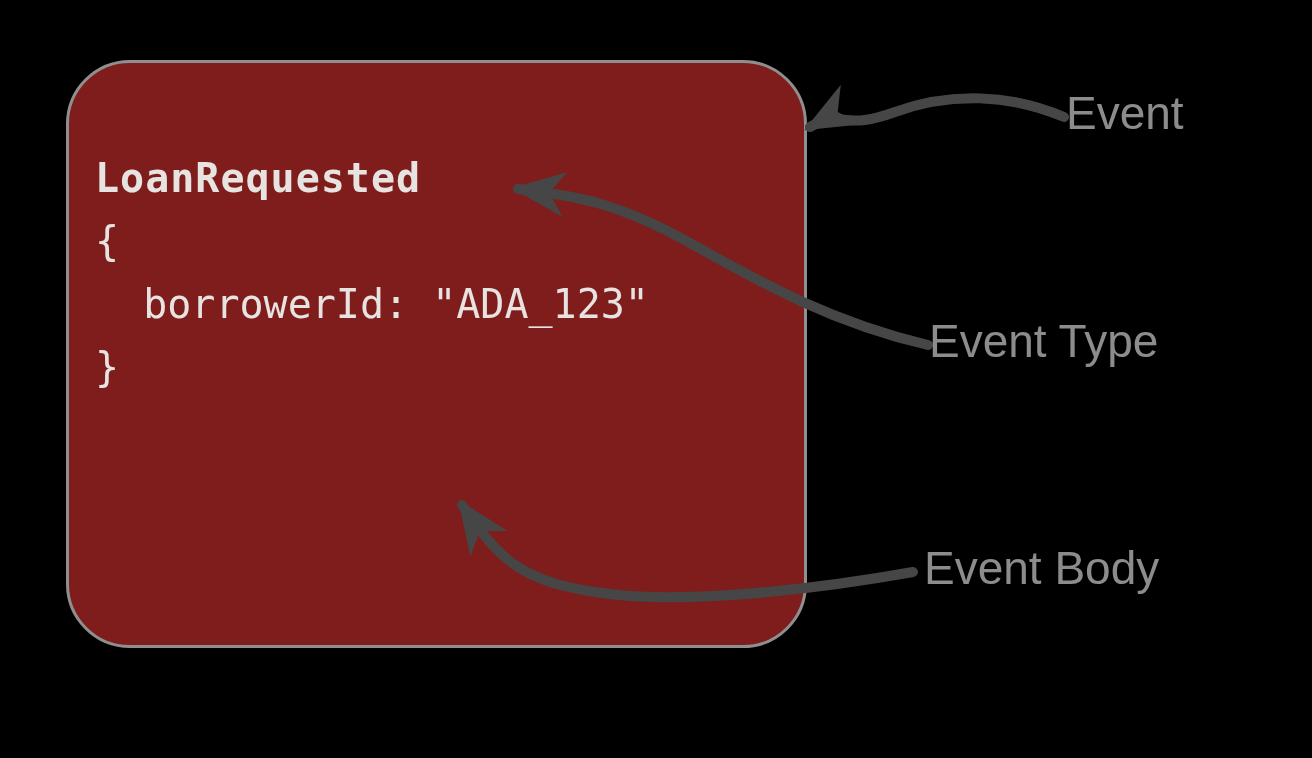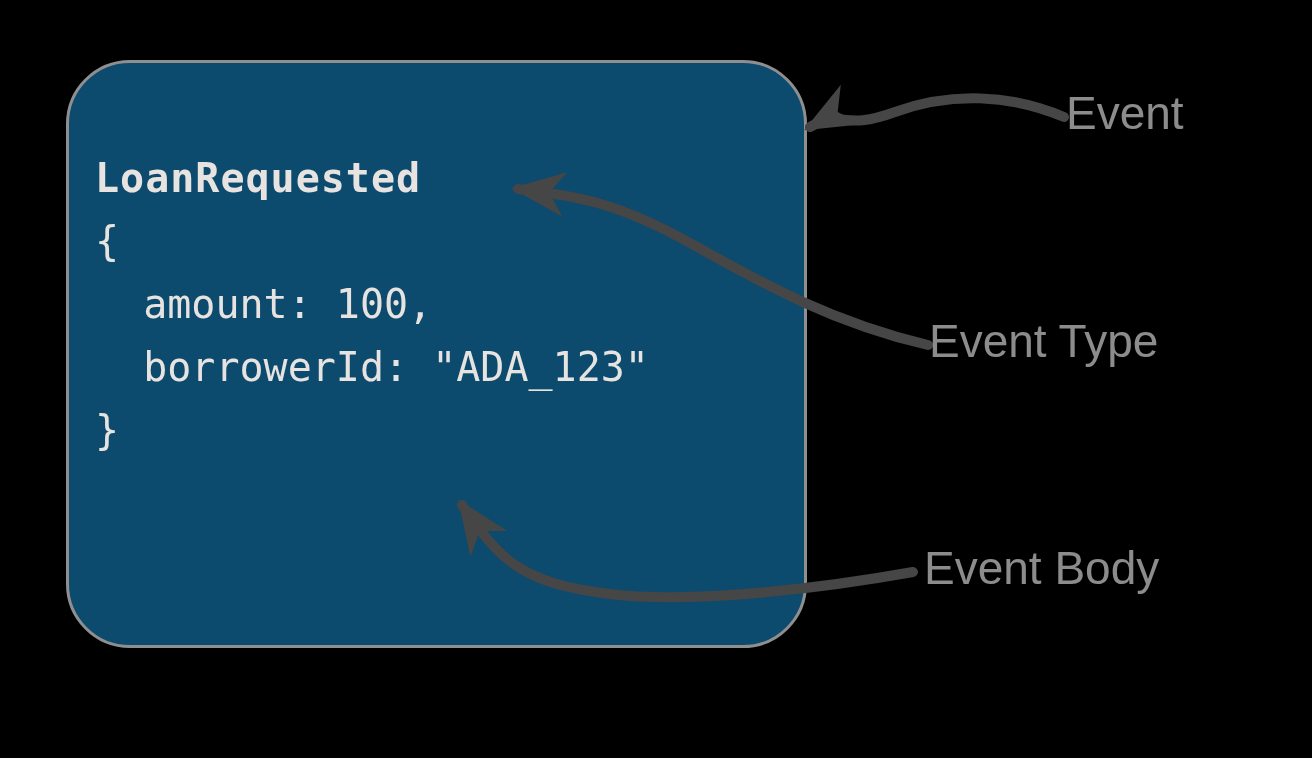--- a/index.html
+++ b/index.html
@@ -15,21 +15,21 @@
     overflow: hidden;
     font-family: "Liberation Sans", sans-serif;
   }
   .event-card {
     position: absolute;
     left: 66px;
     top: 60px;
     width: 741px;
     height: 588px;
     box-sizing: border-box;
-    background: #0c4a6e;
+    background: #7f1d1d;
     border: 3.5px solid #8f8f8f;
     border-radius: 64px;
     padding: 84px 18px 0 26px;
   }
   .code-line {
     font-family: "DejaVu Sans Mono", monospace;
     font-size: 40px;
     line-height: 63px;
     color: #e6e3e0;
     white-space: pre;
@@ -64,21 +64,20 @@
   .label-event-body { left: 924px;  top: 543px; }
 </style>
 </head>
 <body>
 
 <div class="canvas">
 
   <div class="event-card">
     <div class="code-line event-type-line">LoanRequested</div>
     <div class="code-line">{</div>
-    <div class="code-line">  amount: 100,</div>
     <div class="code-line">  borrowerId: "ADA_123"</div>
     <div class="code-line">}</div>
   </div>
 
   <svg class="arrows" width="1312" height="758" viewBox="0 0 1312 758" xmlns="http://www.w3.org/2000/svg">
     <defs>
       <marker id="arrowhead" viewBox="0 0 12 10" refX="10.5" refY="5" markerWidth="5.4" markerHeight="5.4" orient="auto" markerUnits="strokeWidth">
         <path d="M0,0 L12,5 L0,10 L3.5,5 Z" fill="#464646"></path>
       </marker>
     </defs>

